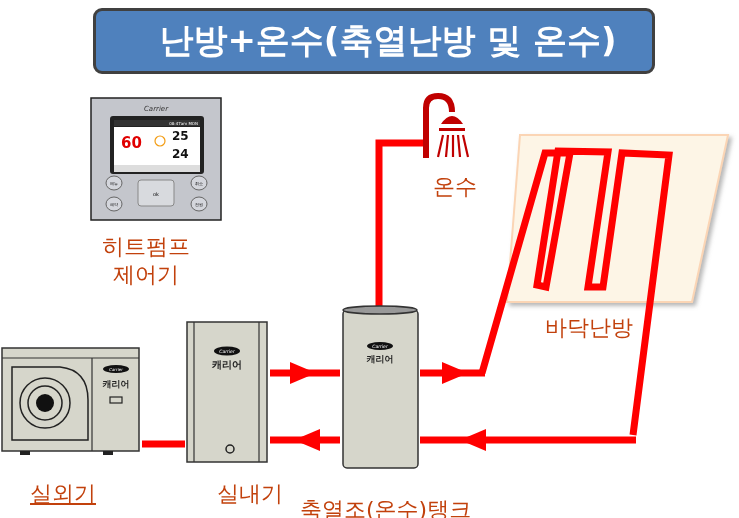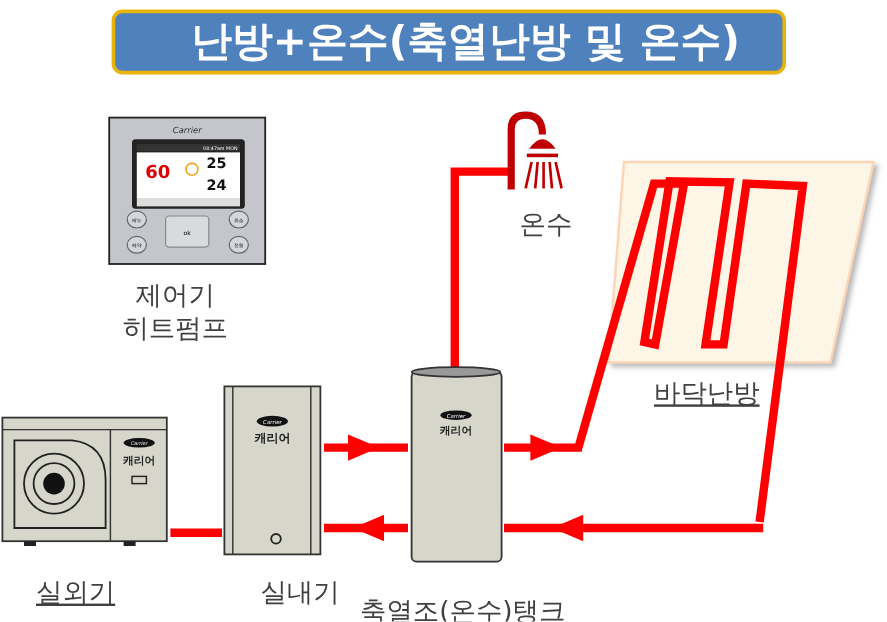--- a/index.html
+++ b/index.html
@@ -1,24 +1,24 @@
 <!DOCTYPE html>
 <html><head>
   <meta charset="utf-8">
   <style>
     html, body { margin: 0; padding: 0; background: #ffffff; }
     body { width: 739px; height: 518px; position: relative; overflow: hidden;
            font-family: "DejaVu Sans", "Liberation Sans", sans-serif; }
     .title-box {
-      position: absolute; left: 93px; top: 8px; width: 562px; height: 54px;
-      background: #4f81bd; border: 3px solid #eab308; border-radius: 9px;
+      position: absolute; left: 93px; top: 8px; width: 562px; height: 66px;
+      background: #4f81bd; border: 3px solid #404040; border-radius: 9px;
       box-sizing: border-box; color: #fff; font-weight: bold; font-size: 34px;
       display: flex; align-items: center; justify-content: center; letter-spacing: 0px; padding-left: 28px;
     }
-    .label { position: absolute; color: #404040; font-size: 22px; white-space: nowrap; }
+    .label { position: absolute; color: #c2410c; font-size: 22px; white-space: nowrap; }
     svg.diagram { position: absolute; left: 0; top: 0; }
     .ctrl-label { text-align: center; line-height: 28px; }
   </style>
 </head>
 <body>
 
 <div class="title-box">난방+온수(축열난방 및 온수)</div>
 
 <svg class="diagram" width="739" height="518" viewBox="0 0 739 518">
   <defs>
@@ -113,20 +113,20 @@
   <g>
     <rect x="343" y="310" width="75" height="158" rx="4" fill="#d6d6cb" stroke="#333" stroke-width="1.5"></rect>
     <ellipse cx="380" cy="310" rx="37" ry="4" fill="#999" stroke="#333" stroke-width="1.5"></ellipse>
     <ellipse cx="380" cy="346" rx="13" ry="4" fill="#111"></ellipse>
     <text x="380" y="348" font-size="4.5" fill="#fff" text-anchor="middle" font-style="italic">Carrier</text>
     <text x="380" y="362" font-size="9" font-weight="bold" fill="#222" text-anchor="middle">캐리어</text>
   </g>
 </svg>
 
 <div class="label ctrl-label" style="left:102px; top:233px;">
+  <div>히트펌프</div>
   <div>제어기</div>
-  <div>히트펌프</div>
 </div>
 <div class="label" style="left:433px; top:172px;">온수</div>
-<div class="label" style="left:545px; top:313px;text-decoration:underline;">바닥난방</div>
+<div class="label" style="left:545px; top:313px;">바닥난방</div>
 <div class="label" style="left:30px; top:479px;text-decoration:underline;">실외기</div>
 <div class="label" style="left:191px; top:479px;margin-left:26px;">실내기</div>
 <div class="label" style="left:300px; top:495px;">축열조(온수)탱크</div>
 
 </body></html>

